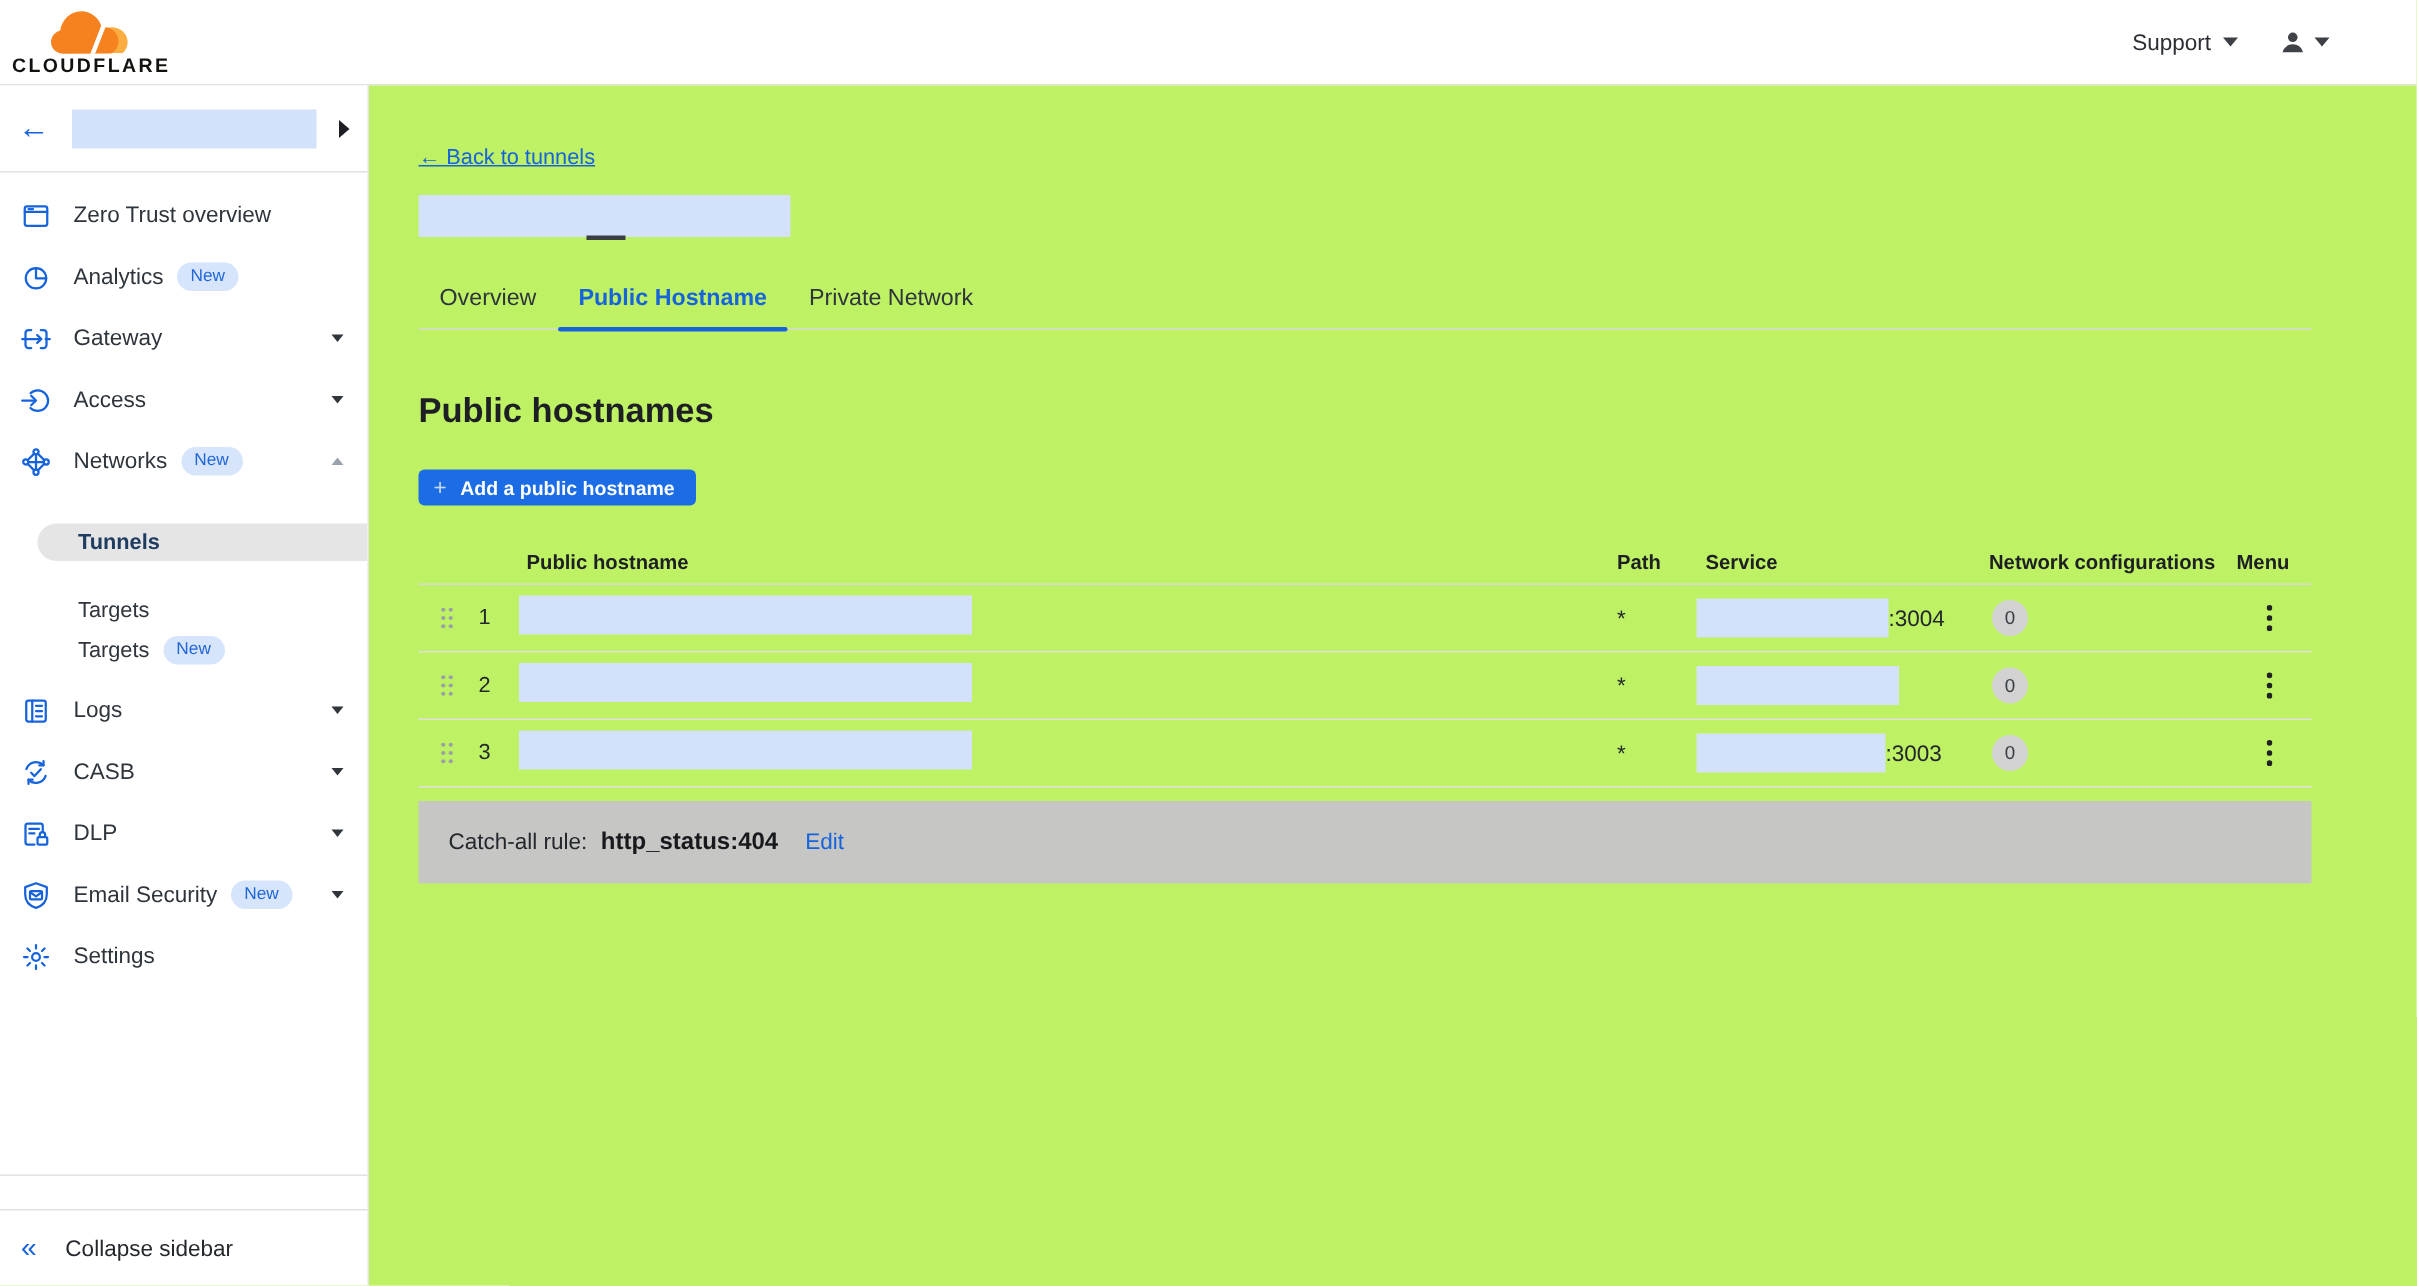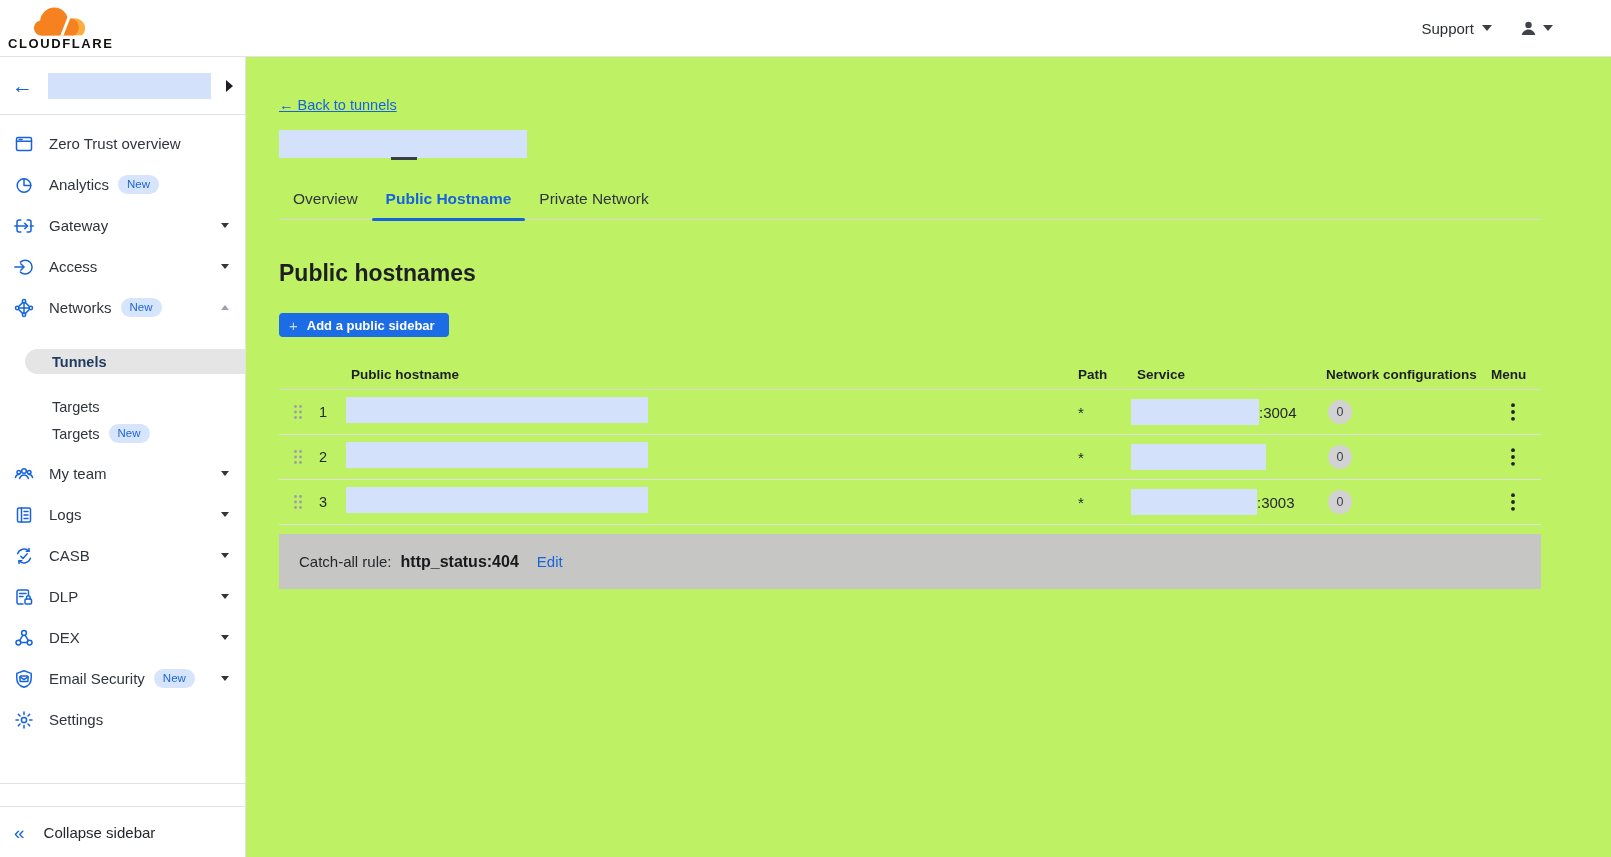--- a/index.html
+++ b/index.html
@@ -216,34 +216,20 @@
         </div>
         <div class="sub-item">
           <span>Targets</span>
         </div>
         <div class="sub-item">
           <span>Targets</span>
           <span class="badge-new">New</span>
         </div>
       </div>
 
-      <div class="nav-item">
-        <span class="nav-icon">
-          <svg viewBox="0 0 20 20">
-              <circle cx="10" cy="7" r="2.3"></circle>
-              <circle cx="4.8" cy="8.2" r="1.8"></circle>
-              <circle cx="15.2" cy="8.2" r="1.8"></circle>
-              <path d="M5.6 14.6c.9-2.4 2.4-3.6 4.4-3.6s3.5 1.2 4.4 3.6"></path>
-              <path d="M1.4 13.4c.7-1.8 1.9-2.8 3.4-2.8"></path>
-              <path d="M18.6 13.4c-.7-1.8-1.9-2.8-3.4-2.8"></path>
-            </svg>
-        </span>
-        <span class="nav-label">My team</span>
-        <span class="nav-caret caret-nav-down"></span>
-      </div>
 
       <div class="nav-item">
         <span class="nav-icon">
           <svg viewBox="0 0 20 20">
               <rect x="3.5" y="3" width="13" height="14" rx="1.5"></rect>
               <line x1="7.5" y1="3" x2="7.5" y2="17"></line>
               <line x1="10" y1="6.5" x2="14" y2="6.5"></line>
               <line x1="10" y1="10" x2="14" y2="10"></line>
               <line x1="10" y1="13.5" x2="14" y2="13.5"></line>
             </svg>
@@ -273,34 +259,20 @@
               <line x1="5.5" y1="6.5" x2="12" y2="6.5"></line>
               <line x1="5.5" y1="9.5" x2="9" y2="9.5"></line>
               <rect x="11" y="12" width="6.5" height="5" rx="1"></rect>
               <path d="M12.5 12v-1.4a1.8 1.8 0 0 1 3.6 0V12"></path>
             </svg>
         </span>
         <span class="nav-label">DLP</span>
         <span class="nav-caret caret-nav-down"></span>
       </div>
 
-      <div class="nav-item">
-        <span class="nav-icon">
-          <svg viewBox="0 0 20 20">
-              <circle cx="10" cy="5" r="2.4"></circle>
-              <circle cx="4.4" cy="14.6" r="2.4"></circle>
-              <circle cx="15.6" cy="14.6" r="2.4"></circle>
-              <line x1="8.9" y1="7.2" x2="5.6" y2="12.6"></line>
-              <line x1="11.1" y1="7.2" x2="14.4" y2="12.6"></line>
-              <line x1="6.8" y1="14.6" x2="13.2" y2="14.6"></line>
-            </svg>
-        </span>
-        <span class="nav-label">DEX</span>
-        <span class="nav-caret caret-nav-down"></span>
-      </div>
 
       <div class="nav-item">
         <span class="nav-icon">
           <svg viewBox="0 0 20 20">
               <path d="M10 1.8l7.2 2.6v4.8c0 4.6-3 7.8-7.2 9-4.2-1.2-7.2-4.4-7.2-9V4.4z"></path>
               <rect x="6" y="7" width="8" height="5.6" rx="0.8"></rect>
               <path d="M6 7.8l4 2.8 4-2.8"></path>
             </svg>
         </span>
         <span class="nav-label">Email Security</span>
@@ -341,21 +313,21 @@
       <div class="tabs">
         <div class="tab">Overview</div>
         <div class="tab active">Public Hostname</div>
         <div class="tab">Private Network</div>
       </div>
 
       <h1 class="heading">Public hostnames</h1>
 
       <button class="add-btn">
         <span class="plus-icon">+</span>
-        <span>Add a public sidebar</span>
+        <span>Add a public hostname</span>
       </button>
 
       <div class="table">
         <div class="tgrid thead">
           <span class="th-host">Public hostname</span>
           <span class="th-path">Path</span>
           <span class="th-service">Service</span>
           <span class="th-origin">Network configurations</span>
           <span class="th-menu">Menu</span>
         </div>

